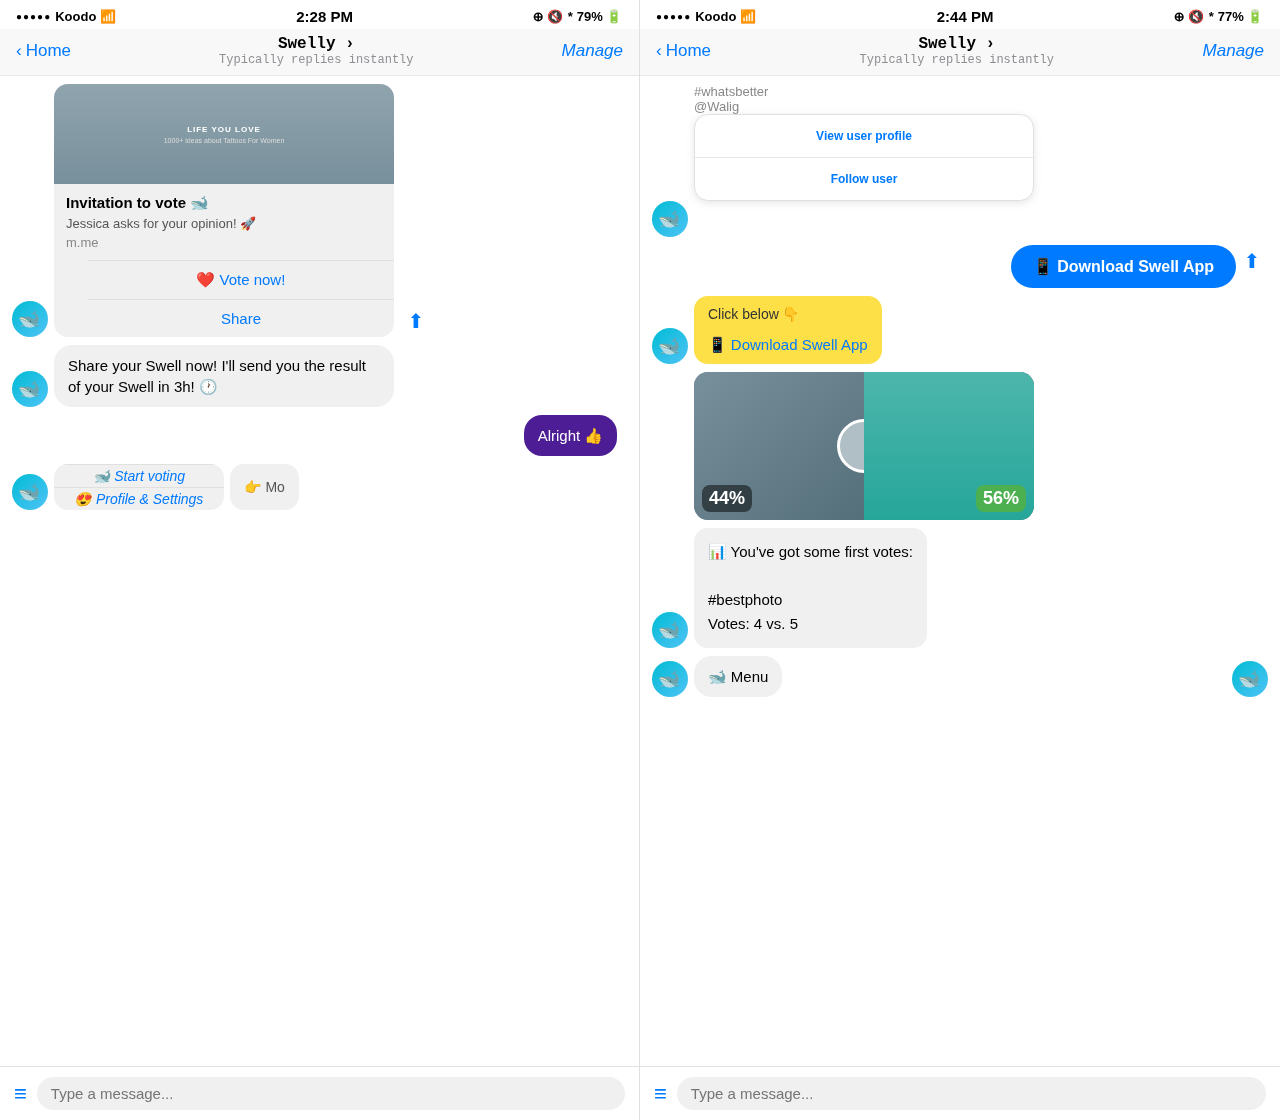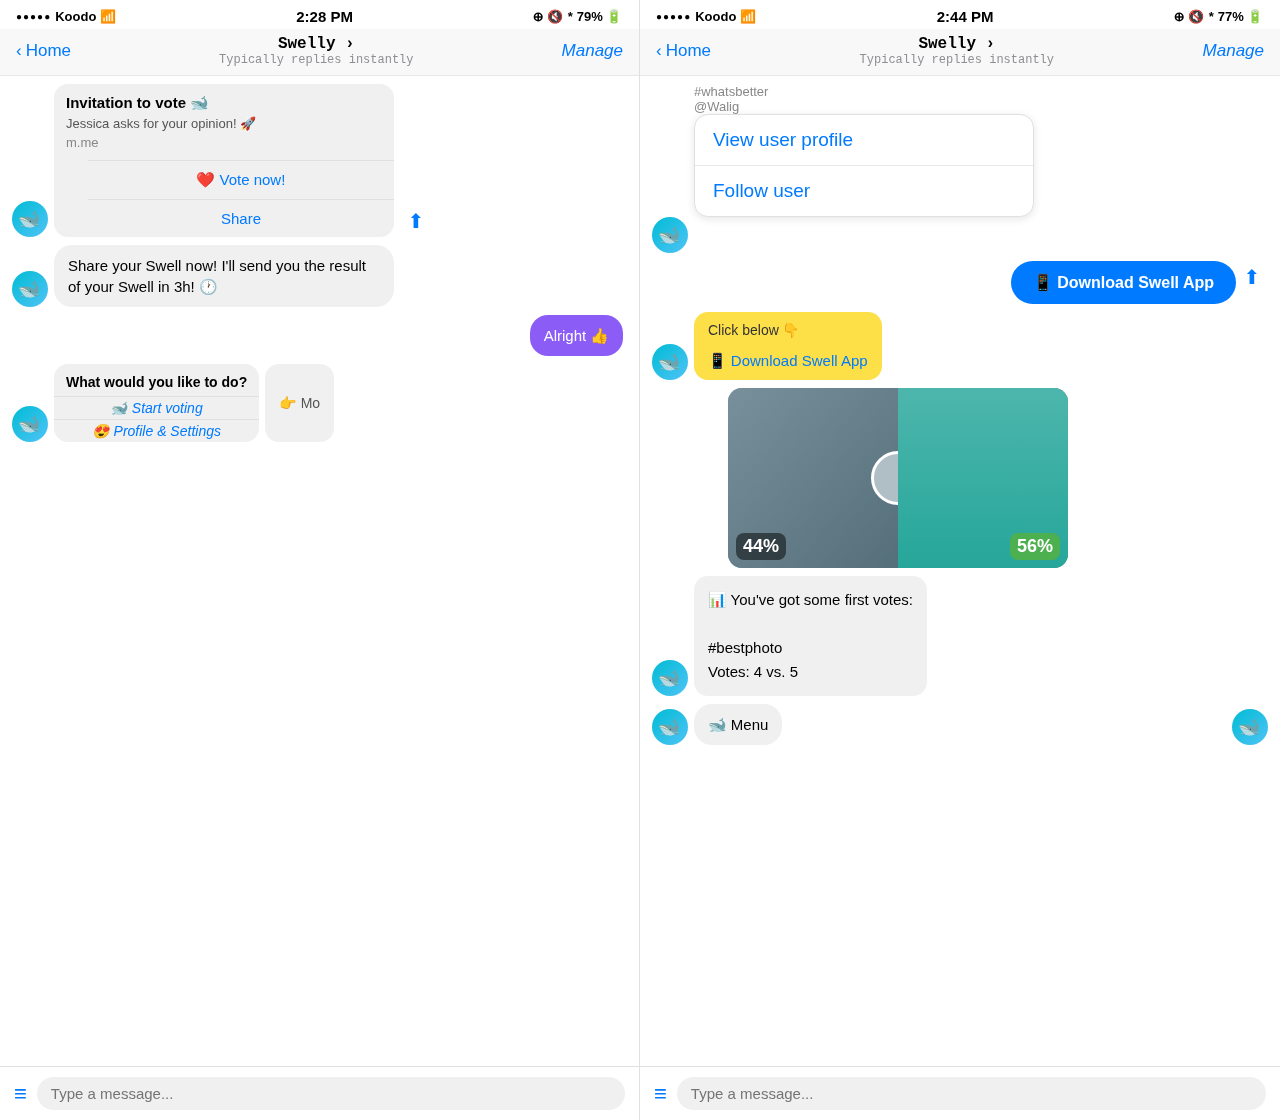--- a/index.html
+++ b/index.html
@@ -79,24 +79,24 @@
     .msg-bubble {
       background: #f0f0f0;
       border-radius: 18px;
       padding: 10px 14px;
       max-width: 340px;
       font-size: 15px;
       line-height: 1.4;
       color: #000;
     }
     .msg-bubble.user {
-      background: #8b5cf6;
+      background: #4c1d95;
       color: #fff;
       align-self: flex-end;
-      margin-right: 4px;
+      margin-right: 10px;
     }
     .user-row {
       display: flex;
       justify-content: flex-end;
     }
     
     .card-bubble {
       background: #f0f0f0;
       border-radius: 14px;
       max-width: 340px;
@@ -195,23 +195,25 @@
     .popup-menu {
       background: #fff;
       border-radius: 14px;
       border: 1px solid #e0e0e0;
       max-width: 340px;
       overflow: hidden;
       box-shadow: 0 2px 8px rgba(0,0,0,0.1);
     }
     .popup-item {
       padding: 14px 18px;
-      font-size: 19px;
+      font-size: 12px;
       color: #007aff;
       border-bottom: 1px solid #e8e8e8;
+      text-align: center;
+      font-weight: bold;
     }
     .popup-item:last-child { border-bottom: none; }
     .dl-btn {
       background: #007aff;
       color: #fff;
       border-radius: 22px;
       padding: 12px 22px;
       font-size: 16px;
       font-weight: 600;
       display: flex;
@@ -236,27 +238,26 @@
       font-size: 15px;
       font-weight: 500;
     }
     .dl-label-top {
       padding: 10px 14px 4px;
       font-size: 14px;
       color: #333;
     }
     .vote-image {
       width: 100%;
-      height: 180px;
+      height: 148px;
       background: linear-gradient(135deg, #78909c 50%, #546e7a 50%);
       border-radius: 14px;
       position: relative;
       overflow: hidden;
       display: flex;
-      margin-left: 34px;
     }
     .vote-left {
       width: 50%;
       height: 100%;
       background: linear-gradient(to bottom right, #78909c, #546e7a);
       position: relative;
       display: flex;
       align-items: flex-end;
       padding: 8px;
     }
@@ -346,20 +347,26 @@
     </div>
     <div class="header-action">Manage</div>
   </div>
 
   <div class="chat-area">
 
     <div class="bot-row">
       <div class="avatar">🐋</div>
       <div style="display:flex; flex-direction:column; gap:0; max-width:340px; flex:1;">
         <div class="card-bubble">
+          <div class="card-image">
+            <div class="tattoo-bg">
+              <div class="tattoo-text">LIFE YOU LOVE</div>
+              <div style="font-size:7px; color:#ddd;">1000+ ideas about Tattoos For Women</div>
+            </div>
+          </div>
           <div class="card-content">
             <div class="card-title">Invitation to vote 🐋</div>
             <div class="card-subtitle">Jessica asks for your opinion! 🚀</div>
             <div class="card-link">m.me</div>
           </div>
           <div class="card-btn">❤️ Vote now!</div>
           <div class="card-btn">Share</div>
         </div>
       </div>
       <div class="share-btn">⬆</div>
@@ -373,21 +380,20 @@
     </div>
 
     <div class="user-row">
       <div class="msg-bubble user">Alright 👍</div>
     </div>
 
     <div style="display:flex; align-items:flex-end; gap:6px;">
       <div class="avatar">🐋</div>
       <div style="display:flex; gap:6px; overflow:hidden;">
         <div class="quick-reply-card">
-          <div class="qr-title">What would you like to do?</div>
           <div class="qr-btn">🐋 Start voting</div>
           <div class="qr-btn">😍 Profile &amp; Settings</div>
         </div>
         <div class="qr-more">
           <span>👉</span>
           <span>Mo</span>
         </div>
       </div>
     </div>
 

